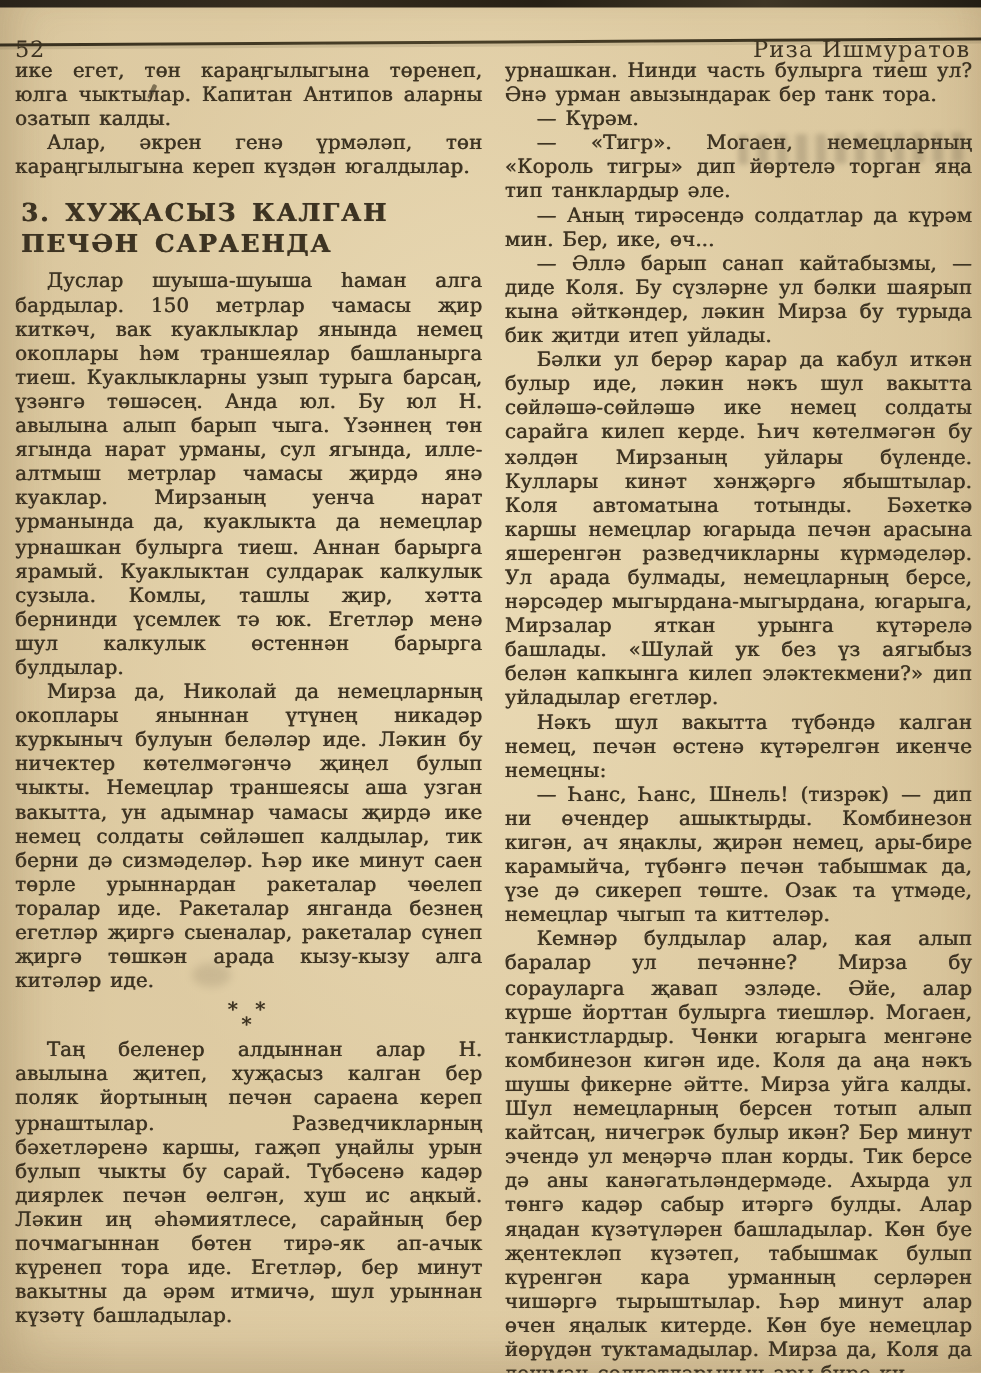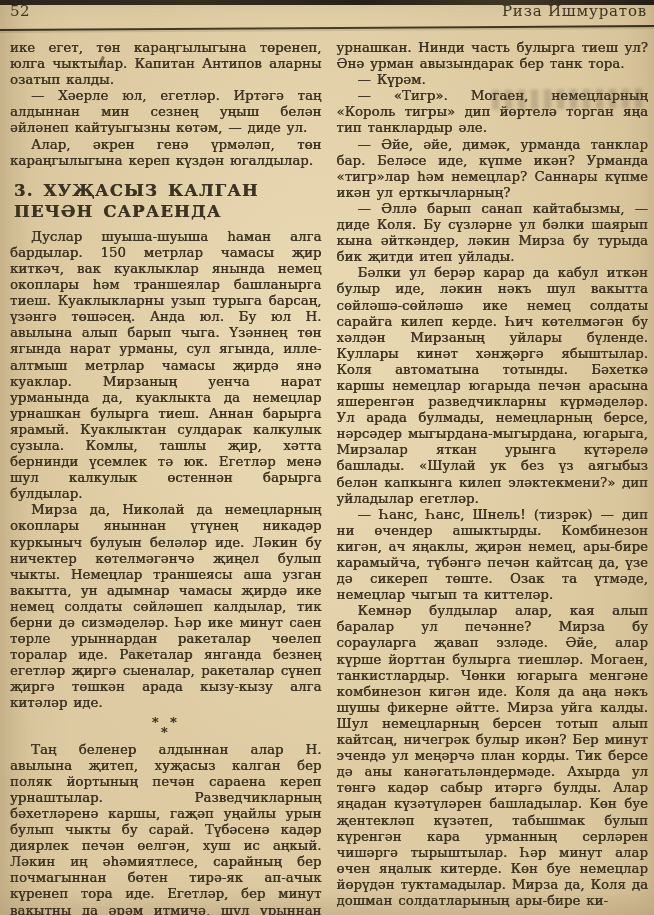--- a/index.html
+++ b/index.html
@@ -15,21 +15,21 @@
     box-shadow: inset 0 -14px 28px rgba(120,96,60,0.18), inset 14px 0 24px rgba(120,96,60,0.10);
     font-family: "DejaVu Serif", "Liberation Serif", serif;
     color: #3d3322;
   }
   .scan-edge-top {
     position: absolute; top: 0; left: 0; width: 654px; height: 5px;
     background: linear-gradient(90deg, #1b1610 0%, #272013 30%, #171209 55%, #322a1b 78%, #14100a 100%);
     opacity: 0.92;
   }
   .header-row {
-    position: absolute; top: 2px; left: 10px; right: 7px;
+    position: absolute; top: 24px; left: 10px; right: 7px;
     display: flex; justify-content: space-between; align-items: baseline;
     font-size: 15px; letter-spacing: 0.4px;
   }
   .page-number { font-size: 15px; }
   .running-head { font-size: 15px; letter-spacing: 0.8px; }
   .header-rule {
     position: absolute; top: 27px; left: 0; width: 654px; height: 1.8px;
     background: linear-gradient(90deg, #38301f 0%, #4a4028 45%, #352d1c 100%);
     transform: rotate(-0.35deg);
     box-shadow: 0 2px 0 rgba(74,64,40,0.14);
@@ -81,38 +81,38 @@
     <span class="page-number">52</span>
     <span class="running-head">Риза Ишмуратов</span>
   </div>
   <div class="header-rule"></div>
 
   <div class="stray-mark"></div>
 
   <div class="columns">
     <div class="col" id="col-left">
         <p class="para noindent">ике егет, төн караңгылыгына төренеп, юлга чыктылар. Капитан Антипов аларны озатып калды.</p>
-        <p class="para">— Хәерле юл, егетләр. Иртәгә таң алдыннан мин сезнең уңыш белән әйләнеп кайтуыгызны көтәм, — диде ул.</p>
         <p class="para">Алар, әкрен генә үрмәләп, төн караңгылыгына кереп күздән югалдылар.</p>
         <h2 class="section">3. ХУҖАСЫЗ КАЛГАН ПЕЧӘН САРАЕНДА</h2>
         <p class="para">Дуслар шуыша-шуыша һаман алга бардылар. 150 метрлар чамасы җир киткәч, вак куаклыклар янында немец окоплары һәм траншеялар башланырга тиеш. Куаклыкларны узып турыга барсаң, үзәнгә төшәсең. Анда юл. Бу юл Н. авылына алып барып чыга. Үзәннең төн ягында нарат урманы, сул ягында, илле-алтмыш метрлар чамасы җирдә янә куаклар. Мирзаның уенча нарат урманында да, куаклыкта да немецлар урнашкан булырга тиеш. Аннан барырга ярамый. Куаклыктан сулдарак калкулык сузыла. Комлы, ташлы җир, хәтта бернинди үсемлек тә юк. Егетләр менә шул калкулык өстеннән барырга булдылар.</p>
         <p class="para">Мирза да, Николай да немецларның окоплары яныннан үтүнең никадәр куркыныч булуын беләләр иде. Ләкин бу ничектер көтелмәгәнчә җиңел булып чыкты. Немецлар траншеясы аша узган вакытта, ун адымнар чамасы җирдә ике немец солдаты сөйләшеп калдылар, тик берни дә сизмәделәр. Һәр ике минут саен төрле урыннардан ракеталар чөелеп торалар иде. Ракеталар янганда безнең егетләр җиргә сыеналар, ракеталар сүнеп җиргә төшкән арада кызу-кызу алга китәләр иде.</p>
         <div class="sep">
           <div>* *</div>
           <div>*</div>
         </div>
         <p class="para">Таң беленер алдыннан алар Н. авылына җитеп, хуҗасыз калган бер поляк йортының печән сараена кереп урнаштылар. Разведчикларның бәхетләренә каршы, гаҗәп уңайлы урын булып чыкты бу сарай. Түбәсенә кадәр диярлек печән өелгән, хуш ис аңкый. Ләкин иң әһәмиятлесе, сарайның бер почмагыннан бөтен тирә-як ап-ачык күренеп тора иде. Егетләр, бер минут вакытны да әрәм итмичә, шул урыннан күзәтү башладылар.</p>
       </div>
     <div class="col" id="col-right">
         <p class="para noindent">урнашкан. Нинди часть булырга тиеш ул? Әнә урман авызындарак бер танк тора.</p>
         <p class="para">— Күрәм.</p>
         <p class="para">— «Тигр». Могаен, немецларның «Король тигры» дип йөртелә торган яңа тип танклардыр әле.</p>
-        <p class="para">— Әйе, әйе, димәк, урманда танклар бар. Беләсе иде, күпме икән? Урманда «тигр»лар һәм немецлар? Саннары күпме икән ул ерткычларның?</p>
+        <p class="para">— Аның тирәсендә солдатлар да күрәм мин. Бер, ике, өч...</p>
         <p class="para">— Әллә барып санап кайтабызмы, — диде Коля. Бу сүзләрне ул бәлки шаярып кына әйткәндер, ләкин Мирза бу турыда бик җитди итеп уйлады.</p>
         <p class="para">Бәлки ул берәр карар да кабул иткән булыр иде, ләкин нәкъ шул вакытта сөйләшә-сөйләшә ике немец солдаты сарайга килеп керде. Һич көтелмәгән бу хәлдән Мирзаның уйлары бүленде. Куллары кинәт хәнҗәргә ябыштылар. Коля автоматына тотынды. Бәхеткә каршы немецлар югарыда печән арасына яшеренгән разведчикларны күрмәделәр. Ул арада булмады, немецларның берсе, нәрсәдер мыгырдана-мыгырдана, югарыга, Мирзалар яткан урынга күтәрелә башлады. «Шулай ук без үз аягыбыз белән капкынга килеп эләктекмени?» дип уйладылар егетләр.</p>
-        <p class="para">— Һанс, Һанс, Шнель! (тизрәк) — дип ни өчендер ашыктырды. Комбинезон кигән, ач яңаклы, җирән немец, ары-бире карамыйча, түбәнгә печән кайтсаң да, үзе дә сикереп төште. Озак та үтмәде, немецлар чыгып та киттеләр.</p>
+        <p class="para">Нәкъ шул вакытта түбәндә калган немец, печән өстенә күтәрелгән икенче немецны:</p>
+        <p class="para">— Һанс, Һанс, Шнель! (тизрәк) — дип ни өчендер ашыктырды. Комбинезон кигән, ач яңаклы, җирән немец, ары-бире карамыйча, түбәнгә печән табышмак да, үзе дә сикереп төште. Озак та үтмәде, немецлар чыгып та киттеләр.</p>
         <p class="para">Кемнәр булдылар алар, кая алып баралар ул печәнне? Мирза бу сорауларга җавап эзләде. Әйе, алар күрше йорттан булырга тиешләр. Могаен, танкистлардыр. Чөнки югарыга менгәне комбинезон кигән иде. Коля да аңа нәкъ шушы фикерне әйтте. Мирза уйга калды. Шул немецларның берсен тотып алып кайтсаң, ничегрәк булыр икән? Бер минут эчендә ул меңәрчә план корды. Тик берсе дә аны канәгатьләндермәде. Ахырда ул төнгә кадәр сабыр итәргә булды. Алар яңадан күзәтүләрен башладылар. Көн буе җентекләп күзәтеп, табышмак булып күренгән кара урманның серләрен чишәргә тырыштылар. Һәр минут алар өчен яңалык китерде. Көн буе немецлар йөрүдән туктамадылар. Мирза да, Коля да дошман солдатларының ары-бире ки-</p>
       </div>
   </div>
 
   <div class="smudge-a"></div>
   <div class="smudge-b"></div>
 </div>
 
 </body></html>

